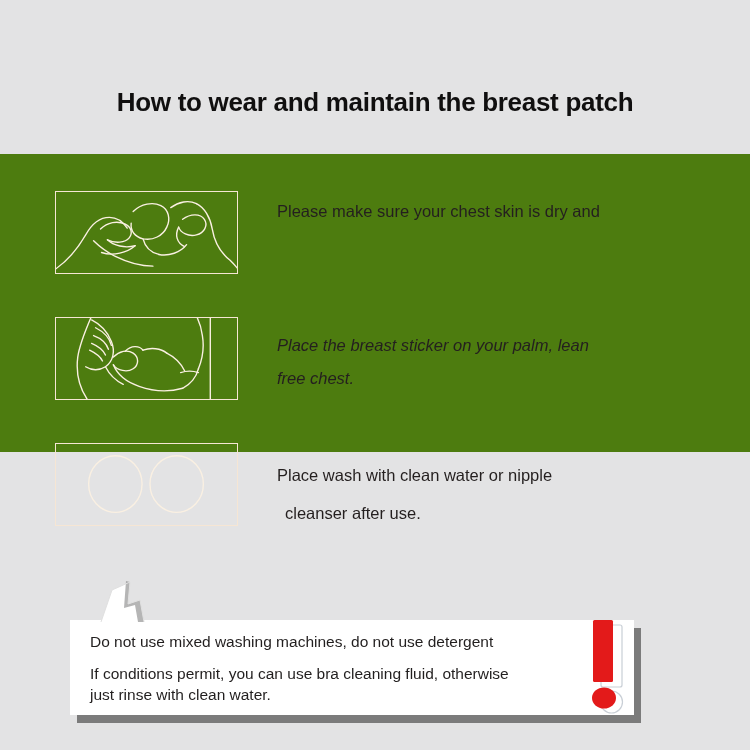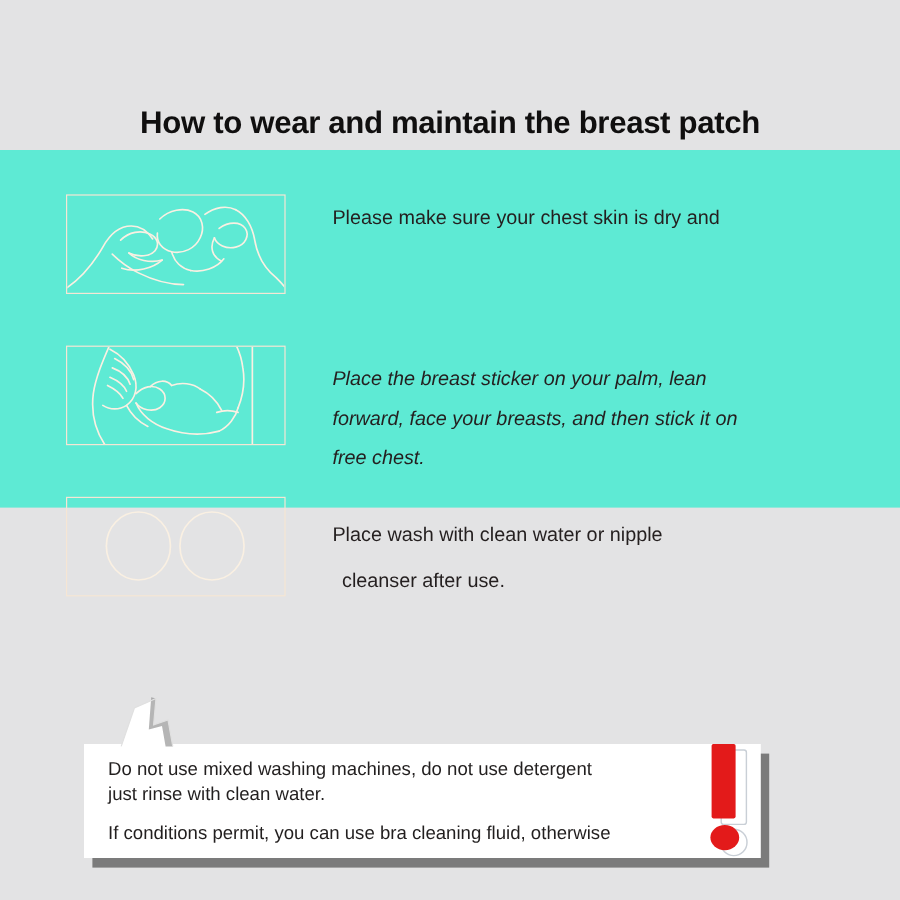--- a/index.html
+++ b/index.html
@@ -44,24 +44,24 @@
     letter-spacing: -0.3px;
     color: #100f0f;
     font-family: "Liberation Sans", sans-serif;
     white-space: nowrap;
   }
 
   
   .steps-band {
     position: absolute;
     left: 0;
-    top: 125px;
+    top: 154px;
     width: 750px;
     height: 298px;
-    background: #5eead4;
+    background: #4d7c0f;
   }
 
   .step {
     position: absolute;
     left: 0;
     width: 750px;
   }
   .step-1 { top: 37px; }
   .step-2 { top: 163px; }
   .step-3 { top: 289px; }
@@ -227,21 +227,20 @@
           <path d="M112 36 C 120 40, 126 46, 130 54"></path>
           <path d="M58 48 C 62 58, 72 66, 84 70 C 98 75, 114 76, 128 72"></path>
           <path d="M128 72 C 136 68, 142 60, 144 52"></path>
           <path d="M144 52 C 148 42, 150 30, 148 18 C 147 10, 145 4, 142 -2"></path>
           <path d="M126 56 C 132 54, 138 54, 144 56"></path>
           <path d="M156 -2 L 156 84"></path>
         </svg>
       </div>
       <div class="step-text">
         <span class="ln">Place the breast sticker on your palm, lean</span>
-        <span class="ln">forward, face your breasts, and then stick it on</span>
         <span class="ln">free chest.</span>
       </div>
     </div>
 
     <div class="step step-3">
       <div class="step-icon">
         <svg viewBox="0 0 183 83" preserveAspectRatio="none" fill="none" stroke="#faf0e2" stroke-width="1.4">
           <ellipse cx="60" cy="41" rx="27" ry="29"></ellipse>
           <ellipse cx="122" cy="41" rx="27" ry="29"></ellipse>
         </svg>
@@ -265,22 +264,22 @@
         <div class="callout-tail">
           <svg width="70" height="46" viewBox="0 0 70 46">
             <path d="M3 44 L 14 12 L 32 4 L 30 26 L 42 22 L 46 44 Z" fill="#ffffff" stroke="none"></path>
             <path d="M32 4 L 30 26 L 42 22 L 46 44 L 40 44 L 37 27 L 26 30 L 28 3 Z" fill="#8d8d8d" stroke="none" opacity="0.65"></path>
             <path d="M3 44 L 14 12 L 32 4 L 30 26 L 42 22 L 46 44" fill="none" stroke="#e0e0e0" stroke-width="1"></path>
           </svg>
         </div>
 
         <div class="callout-lines">
           <span class="callout-line l1">Do not use mixed washing machines, do not use detergent</span>
+          <span class="callout-line l2">If conditions permit, you can use bra cleaning fluid, otherwise</span>
           <span class="callout-line l3">just rinse with clean water.</span>
-          <span class="callout-line l2">If conditions permit, you can use bra cleaning fluid, otherwise</span>
         </div>
 
         <div class="exclaim">
           <svg width="52" height="100" viewBox="0 0 52 100">
 
             <rect x="18" y="5" width="21" height="62" rx="2" fill="none" stroke="#c9cfd6" stroke-width="1.2"></rect>
             <circle cx="28.5" cy="82" r="11" fill="none" stroke="#c9cfd6" stroke-width="1.2"></circle>
 
             <rect x="10" y="0" width="20" height="62" rx="1.5" fill="#e31a1a"></rect>
             <ellipse cx="21" cy="78" rx="12" ry="10.5" fill="#e31a1a"></ellipse>

